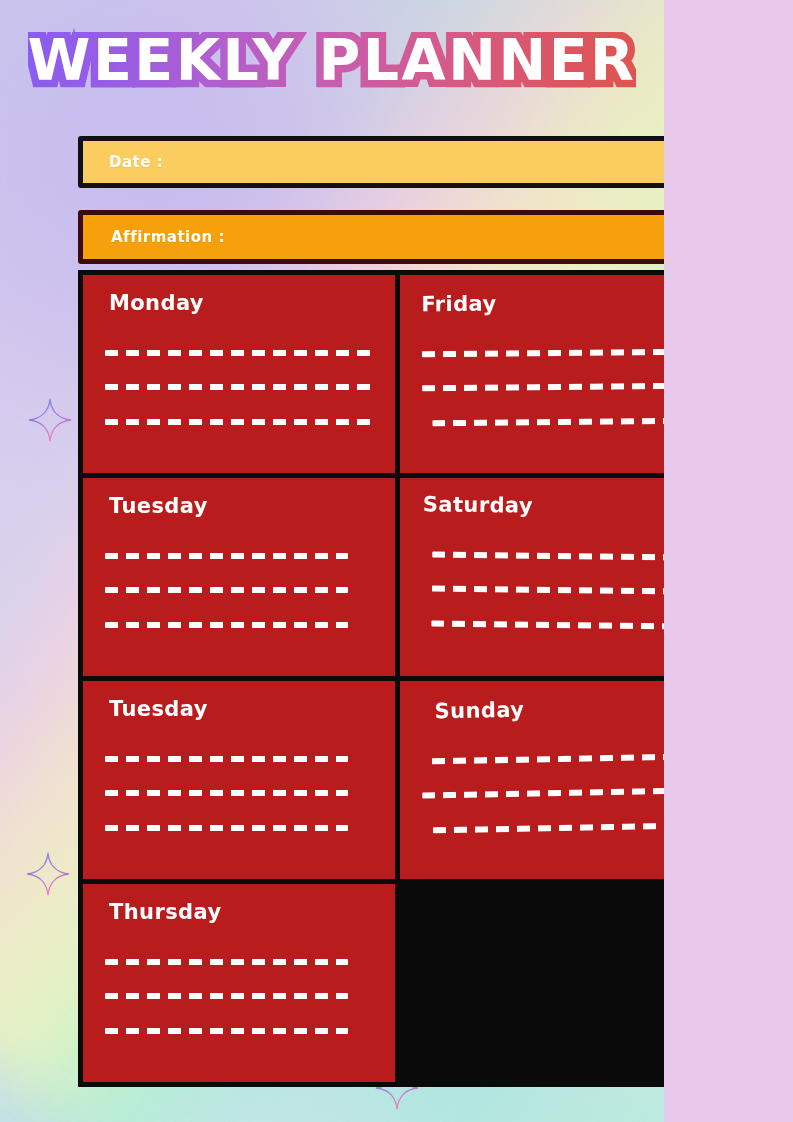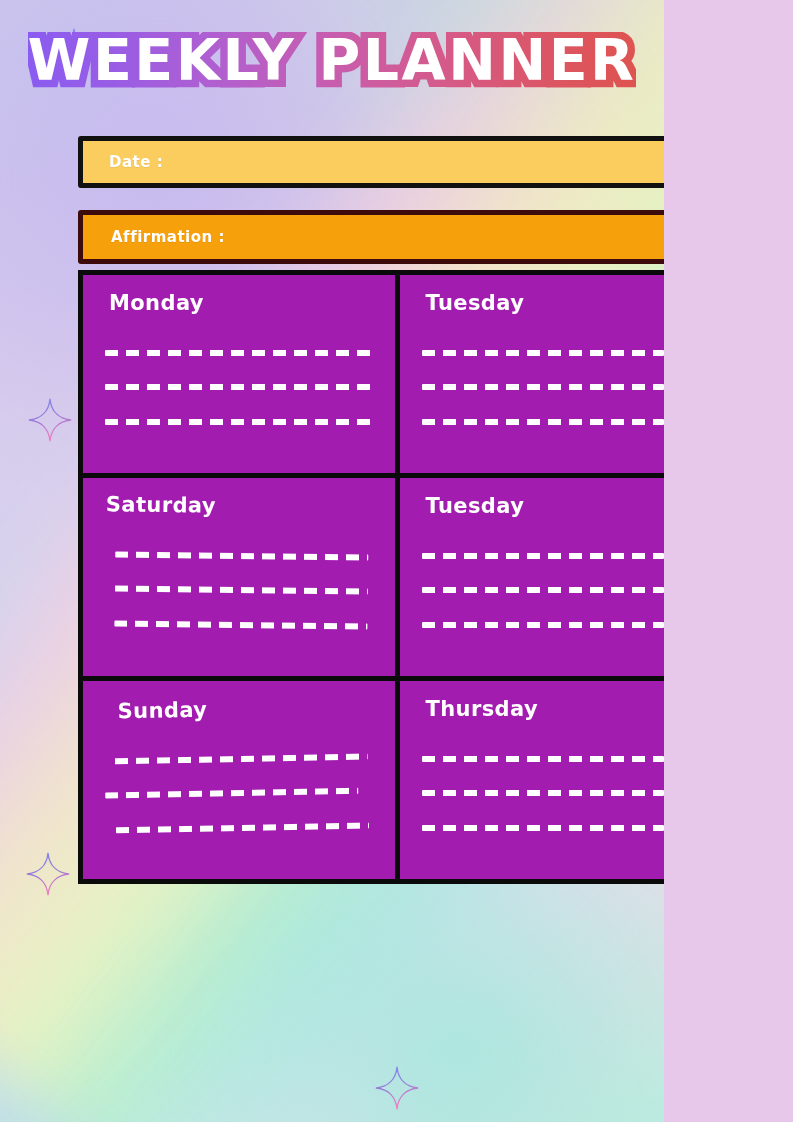--- a/index.html
+++ b/index.html
@@ -171,21 +171,21 @@
     border: 5px solid #0a0a0a;
     box-sizing: border-box;
     background: #0a0a0a;
     display: grid;
     grid-template-columns: 1fr 1fr;
     grid-auto-rows: 198px;
     gap: 5px;
   }
   .day-cell {
     position: relative;
-    background: #a21caf;
+    background: #b91c1c;
     box-sizing: border-box;
     padding: 16px 20px 10px 22px;
     overflow: hidden;
   }
   .day-cell.tilt-a .cell-inner { transform: rotate(-0.55deg); }
   .day-cell.tilt-b .cell-inner { transform: rotate(0.7deg); }
   .day-cell.tilt-c .cell-inner { transform: rotate(-1.1deg); }
   .cell-inner {
     position: absolute;
     inset: 0;
@@ -359,20 +359,30 @@
         <div class="cell-inner">
           <div class="day-name indent-1">Monday</div>
           <div class="rule-stack">
             <div class="rule-line"></div>
             <div class="rule-line"></div>
             <div class="rule-line"></div>
           </div>
         </div>
       </div>
 
+      <div class="day-cell tilt-a">
+        <div class="cell-inner">
+          <div class="day-name">Friday</div>
+          <div class="rule-stack">
+            <div class="rule-line short"></div>
+            <div class="rule-line short"></div>
+            <div class="rule-line short shift"></div>
+          </div>
+        </div>
+      </div>
 
       <div class="day-cell">
         <div class="cell-inner">
           <div class="day-name indent-1">Tuesday</div>
           <div class="rule-stack">
             <div class="rule-line shorter"></div>
             <div class="rule-line shorter"></div>
             <div class="rule-line shorter"></div>
           </div>
         </div>

